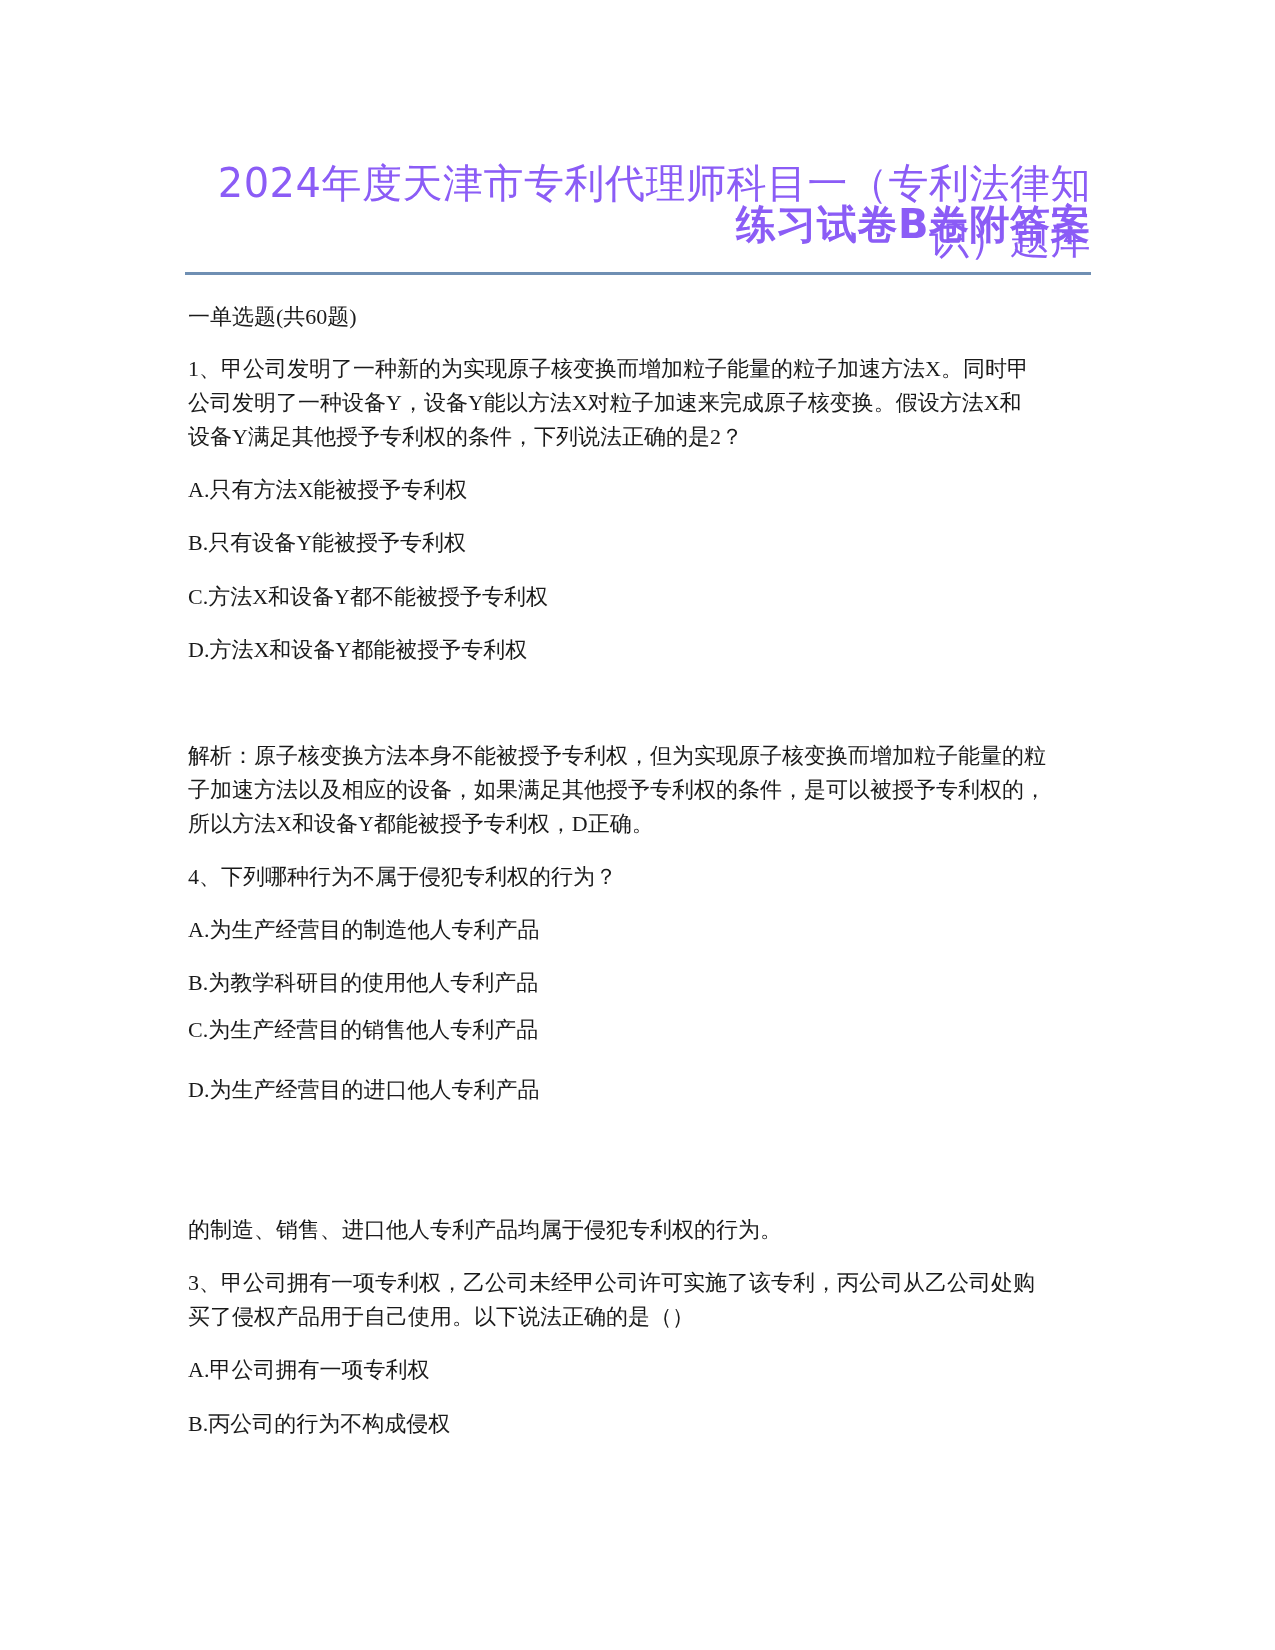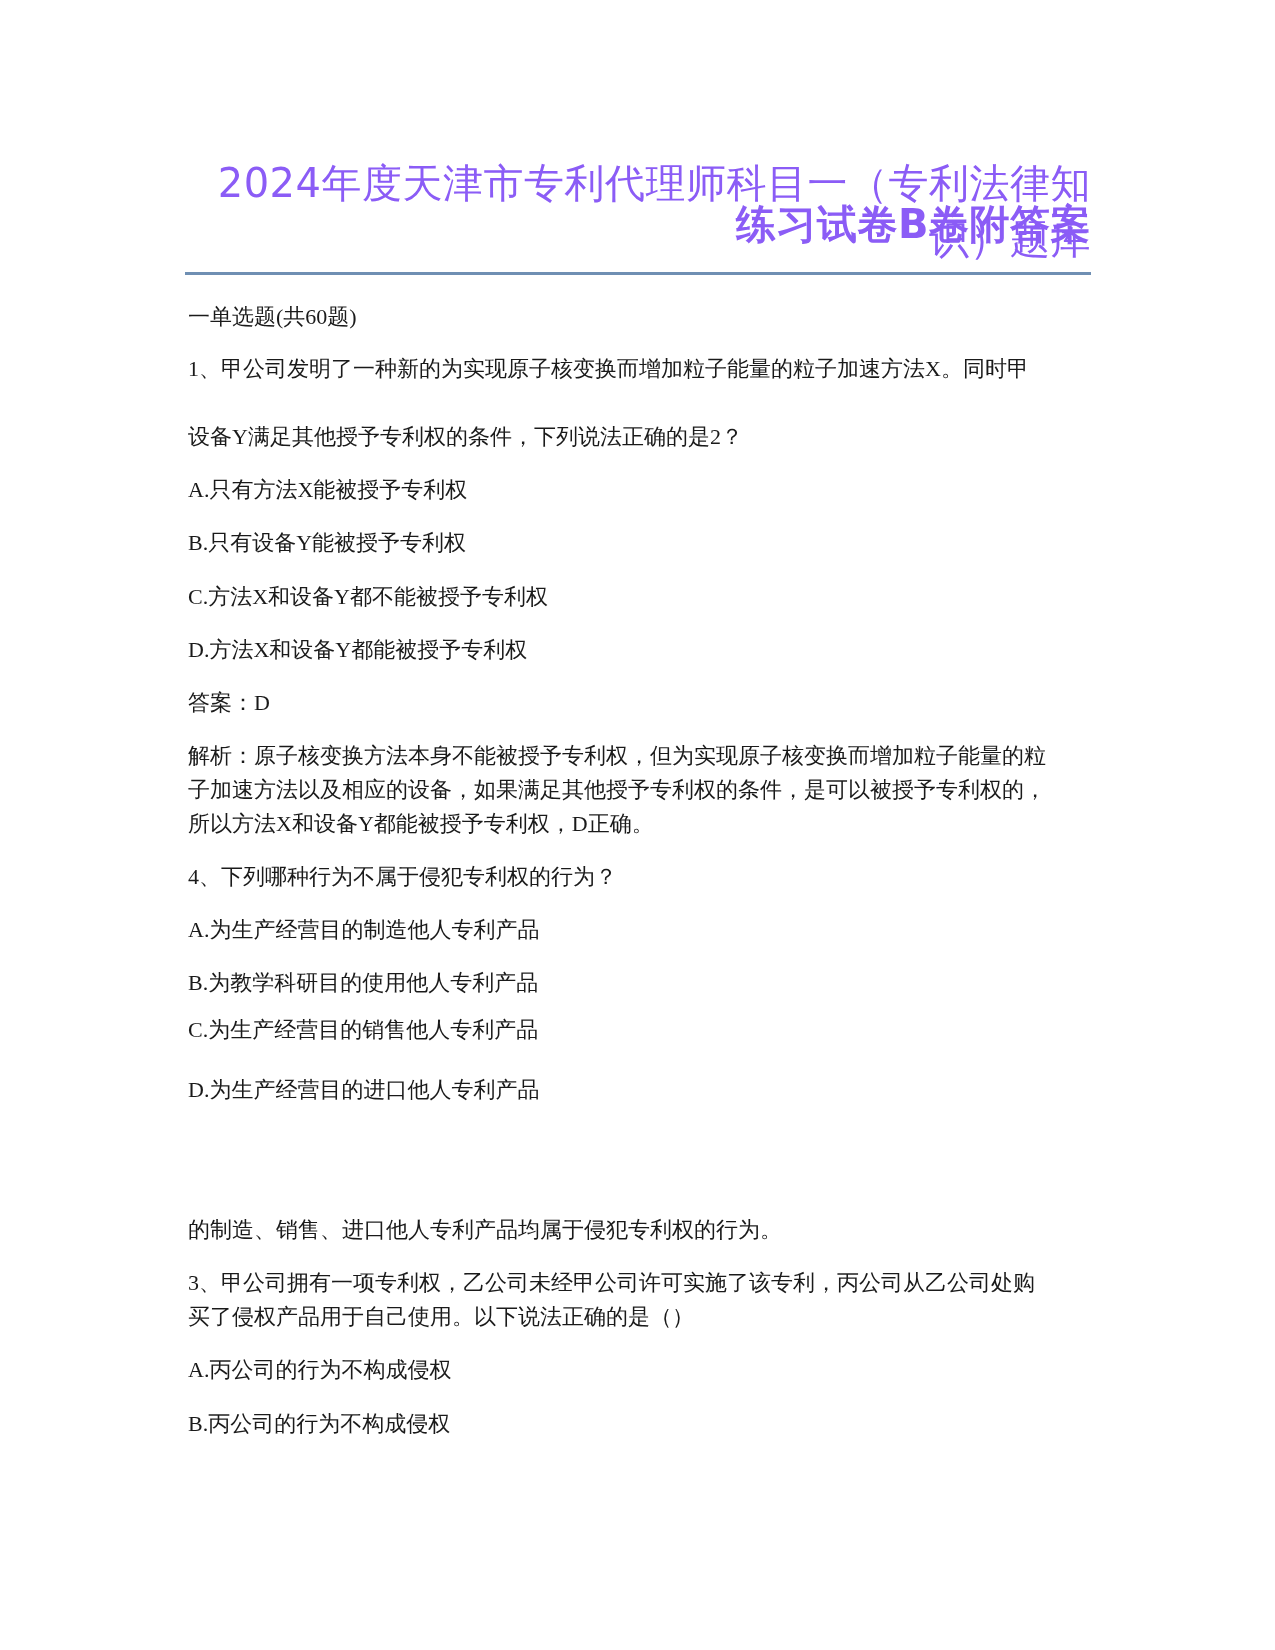--- a/index.html
+++ b/index.html
@@ -23,34 +23,34 @@
 <body>
 
 <div class="page">
   <div class="title l1">2024年度天津市专利代理师科目一（专利法律知识）题库</div>
   <div class="title l2">练习试卷B卷附答案</div>
   <div class="rule"></div>
 
   <div class="p" style="top:300px">一单选题(共60题)</div>
 
   <div class="p" style="top:352px">1、甲公司发明了一种新的为实现原子核变换而增加粒子能量的粒子加速方法X。同时甲</div>
+  <div class="p" style="top:386px">公司发明了一种设备Y，设备Y能以方法X对粒子加速来完成原子核变换。假设方法X和</div>
   <div class="p" style="top:420px">设备Y满足其他授予专利权的条件，下列说法正确的是2？</div>
   <div class="p" style="top:473px">A.只有方法X能被授予专利权</div>
   <div class="p" style="top:526px">B.只有设备Y能被授予专利权</div>
   <div class="p" style="top:580px">C.方法X和设备Y都不能被授予专利权</div>
   <div class="p" style="top:633px">D.方法X和设备Y都能被授予专利权</div>
-  <div class="p" style="top:686px">答案：D</div>
   <div class="p" style="top:739px">解析：原子核变换方法本身不能被授予专利权，但为实现原子核变换而增加粒子能量的粒</div>
   <div class="p" style="top:773px">子加速方法以及相应的设备，如果满足其他授予专利权的条件，是可以被授予专利权的，</div>
   <div class="p" style="top:807px">所以方法X和设备Y都能被授予专利权，D正确。</div>
 
   <div class="p" style="top:860px">4、下列哪种行为不属于侵犯专利权的行为？</div>
   <div class="p" style="top:913px">A.为生产经营目的制造他人专利产品</div>
   <div class="p" style="top:966px">B.为教学科研目的使用他人专利产品</div>
   <div class="p" style="top:1013px">C.为生产经营目的销售他人专利产品</div>
   <div class="p" style="top:1073px">D.为生产经营目的进口他人专利产品</div>
   <div class="p" style="top:1213px">的制造、销售、进口他人专利产品均属于侵犯专利权的行为。</div>
 
   <div class="p" style="top:1266px">3、甲公司拥有一项专利权，乙公司未经甲公司许可实施了该专利，丙公司从乙公司处购</div>
   <div class="p" style="top:1300px">买了侵权产品用于自己使用。以下说法正确的是（）</div>
-  <div class="p" style="top:1353px">A.丙公司的行为不构成侵权</div>
+  <div class="p" style="top:1353px">A.甲公司拥有一项专利权</div>
   <div class="p" style="top:1407px">B.丙公司的行为不构成侵权</div>
 </div>
 
 </body></html>

